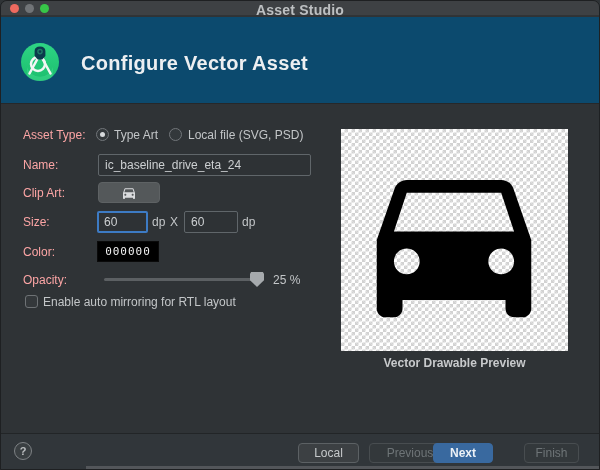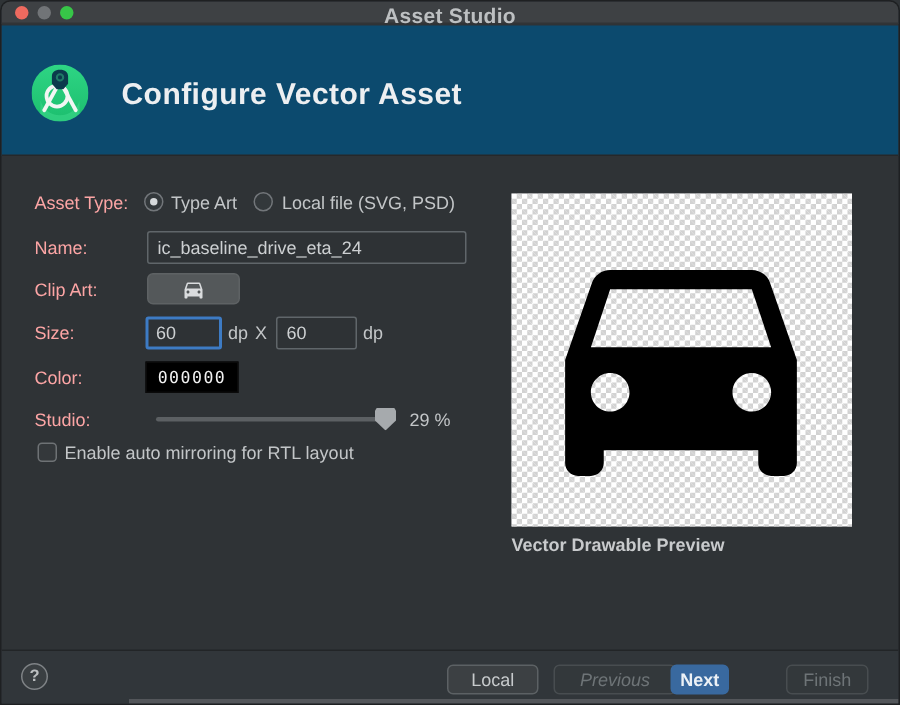--- a/index.html
+++ b/index.html
@@ -60,39 +60,39 @@
               border:1px solid #6E7275; border-radius:3px; background:#34383B; cursor:pointer; }
 
   
   .preview-panel { position:absolute; left:340px; top:128px; width:227px; height:222px;
       background-color:#fff;
       background-image:
         linear-gradient(45deg,#d2d2d2 25%,transparent 25%,transparent 75%,#d2d2d2 75%),
         linear-gradient(45deg,#d2d2d2 25%,transparent 25%,transparent 75%,#d2d2d2 75%);
       background-size:7px 7px; background-position:0 0,3.5px 3.5px; }
   .preview-car { position:absolute; left:10px; top:8px; }
-  .preview-caption { position:absolute; left:340px; top:355px; width:227px; text-align:left;
+  .preview-caption { position:absolute; left:340px; top:355px; width:227px; text-align:center;
                      font-size:12px; font-weight:700; color:#C8CACC; }
 
   
   .footer { position:absolute; left:0; top:432px; width:100%; height:38px;
             background:#31363A; border-top:1px solid #222527; }
   .help-btn { position:absolute; left:13px; top:441px; width:18px; height:18px;
               border-radius:50%; border:1px solid #7E8285; background:#3A3F42;
               color:#BCBFC1; font-size:11px; font-weight:700; text-align:center;
               line-height:16px; cursor:pointer; }
   .btn { position:absolute; top:442px; height:20px; border-radius:4px; font-size:12px;
          font-family:"Liberation Sans",sans-serif; display:flex; align-items:center;
          justify-content:center; cursor:pointer; }
   .btn-normal   { background:#3C4043; border:1px solid #5C6164; color:#C7CACC; }
   .btn-disabled { background:#33383B; border:1px solid #484D50; color:#6E7477; cursor:default; }
   .btn-primary  { background:#39699F; border:1px solid #39699F; color:#ECF1F6; font-weight:600; }
   .btn-cancel   { left:297px; width:61px; }
-  .btn-previous { left:368px; width:82px;font-style:italic; }
-  .btn-next     { left:446px; width:39px;text-align:center; }
+  .btn-previous { left:368px; width:82px; }
+  .btn-next     { left:432px; width:60px;text-align:center; }
   .btn-finish   { left:523px; width:55px; }
 
   .bottom-edge { position:absolute; left:85px; right:0; bottom:0; height:3px; background:#53565A; }
 </style>
 </head>
 <body>
 
 <div class="window">
 
   <div class="titlebar">
@@ -145,24 +145,24 @@
   <div class="txt" style="left:151px; top:214px">dp</div>
   <div class="txt" style="left:169px; top:214px">X</div>
   <input class="field" style="left: 183px; top: 210px; width: 54px; height: 22px;" type="text" value="60">
   <div class="txt" style="left:241px; top:214px">dp</div>
 
   <div class="lbl" style="top:244px">Color:</div>
   <div class="swatch">
     <span>000000</span>
   </div>
 
-  <div class="lbl" style="top:272px">Studio:</div>
+  <div class="lbl" style="top:272px">Opacity:</div>
   <div class="slider-track"></div>
   <div class="slider-thumb"></div>
-  <div class="txt" style="left:272px; top:272px">29 %</div>
+  <div class="txt" style="left:272px; top:272px">25 %</div>
 
   <div class="checkbox"></div>
   <div class="txt" style="left:42px; top:294px">Enable auto mirroring for RTL layout</div>
 
   <div class="preview-panel">
     <svg class="preview-car" width="206" height="206" viewBox="0 0 24 24">
       <path fill="#000000" d="M18.92 6.01C18.72 5.42 18.16 5 17.5 5h-11c-.66 0-1.21.42-1.42 1.01L3 12v8c0 .55.45 1 1 1h1c.55 0 1-.45 1-1v-1h12v1c0 .55.45 1 1 1h1c.55 0 1-.45 1-1v-8l-2.08-5.99zM6.5 16c-.83 0-1.5-.67-1.5-1.5S5.67 13 6.5 13s1.5.67 1.5 1.5S7.33 16 6.5 16zm11 0c-.83 0-1.5-.67-1.5-1.5s.67-1.5 1.5-1.5 1.5.67 1.5 1.5-.67 1.5-1.5 1.5zM5 11l1.5-4.5h11L19 11H5z"></path>
     </svg>
   </div>
   <div class="preview-caption">Vector Drawable Preview</div>

